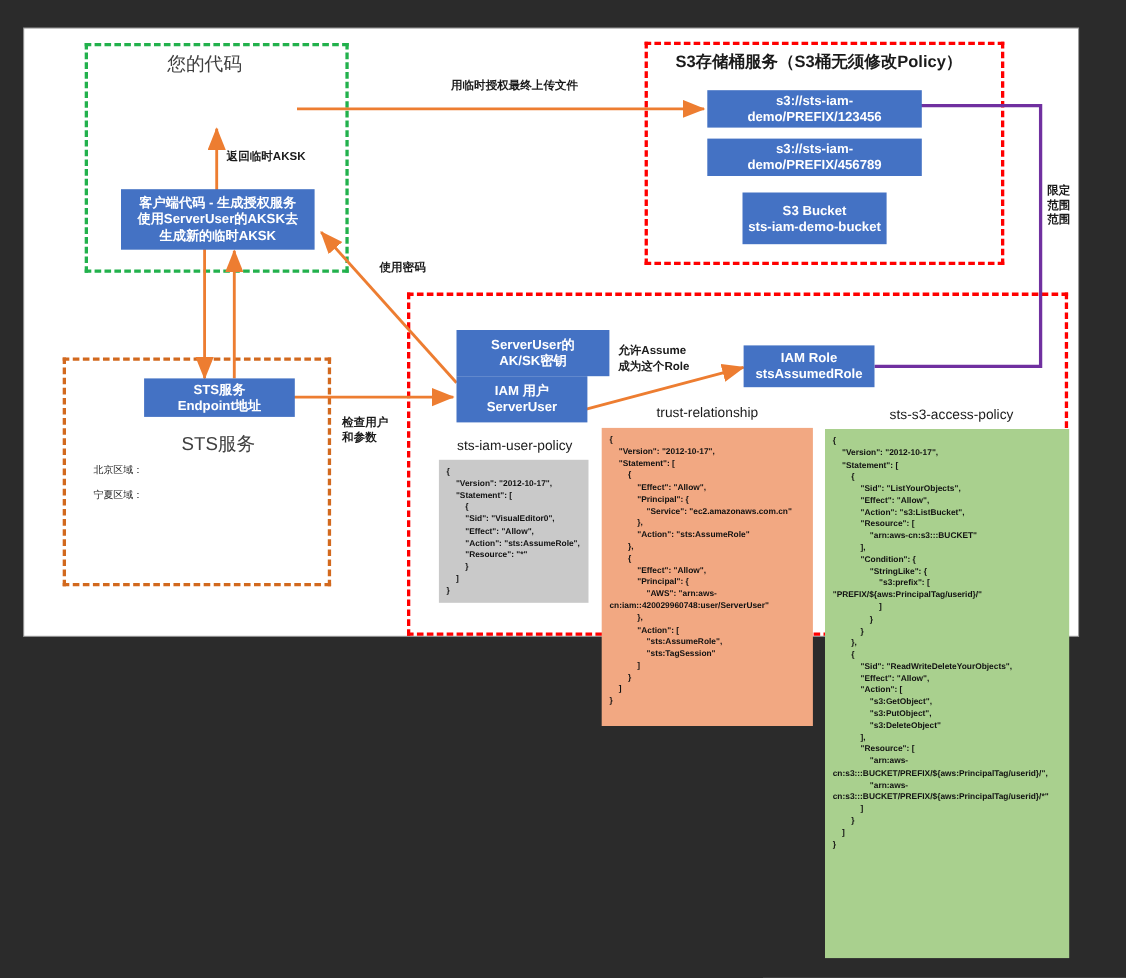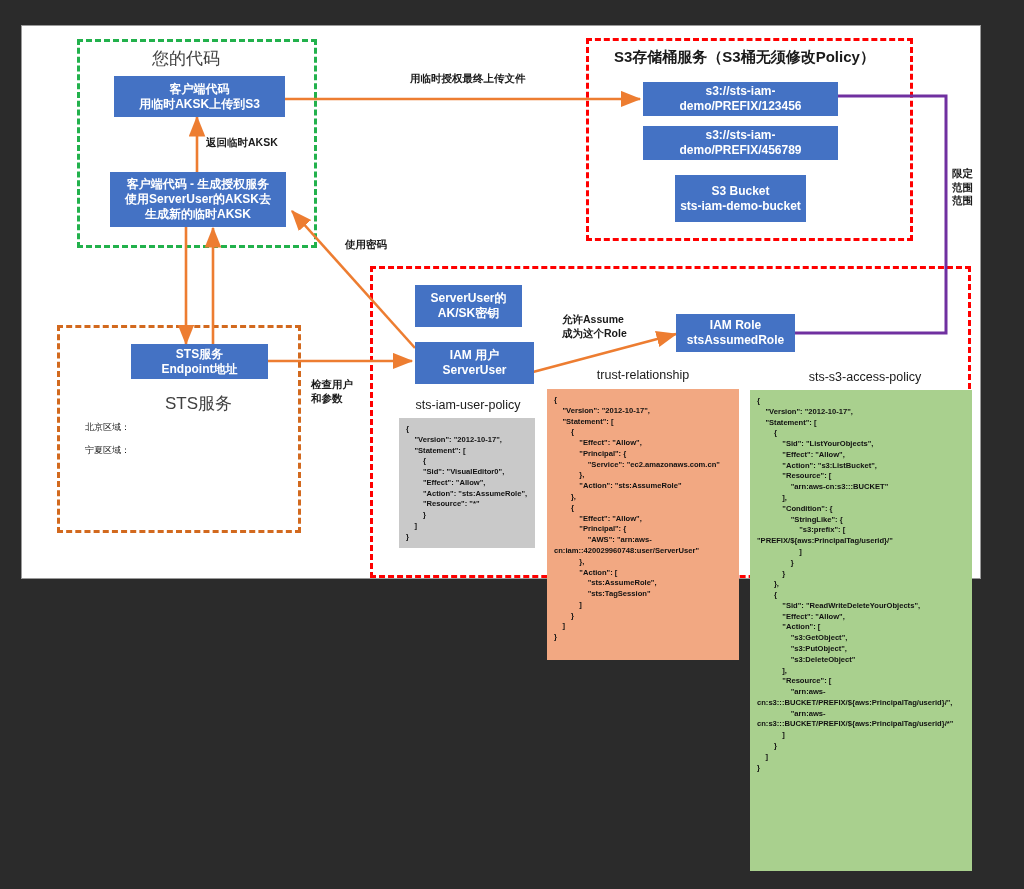--- a/index.html
+++ b/index.html
@@ -104,24 +104,20 @@
   <div class="lbl lbl-title" style="left:152px;top:48px;">您的代码</div>
 
   <div class="lbl lbl-sec" style="left:614px;top:47px;">S3存储桶服务（S3桶无须修改Policy）</div>
 
 
   <div class="lbl lbl-title" style="left:165px;top:393px;">STS服务</div>
 
   <div class="lbl lbl-tiny" style="left:85px;top:422px;">北京区域：</div>
   <div class="lbl lbl-tiny" style="left:85px;top:445px;">宁夏区域：</div>
 
-  <div class="bbox" style="left:114px;top:76px;width:171px;height:41px;font-size:12px;">
-    <span>客户端代码
-用临时AKSK上传到S3</span>
-  </div>
 
   <div class="bbox" style="left:110px;top:172px;width:176px;height:55px;font-size:12px;">
     <span>客户端代码 - 生成授权服务
 使用ServerUser的AKSK去
 生成新的临时AKSK</span>
   </div>
 
   <div class="bbox" style="left:131px;top:344px;width:137px;height:35px;font-size:12px;">
     <span>STS服务
 Endpoint地址</span>
@@ -133,40 +129,40 @@
 
   <div class="bbox" style="left:643px;top:126px;width:195px;height:34px;font-size:12px;">
     <span>s3://sts-iam-demo/PREFIX/456789</span>
   </div>
 
   <div class="bbox" style="left:675px;top:175px;width:131px;height:47px;font-size:12px;">
     <span>S3 Bucket
 sts-iam-demo-bucket</span>
   </div>
 
-  <div class="bbox" style="left:415px;top:285px;width:107px;height:42px;font-size:12px;">
+  <div class="bbox" style="left:415px;top:300px;width:139px;height:42px;font-size:12px;">
     <span>ServerUser的
 AK/SK密钥</span>
   </div>
 
   <div class="bbox" style="left:415px;top:342px;width:119px;height:42px;font-size:12px;">
     <span>IAM 用户
 ServerUser</span>
   </div>
 
   <div class="bbox" style="left:676px;top:314px;width:119px;height:38px;font-size:12px;">
     <span>IAM Role
 stsAssumedRole</span>
   </div>
 
   <div class="lbl lbl-small" style="left:410px;top:72px;">用临时授权最终上传文件</div>
 
   <div class="lbl lbl-small" style="left:206px;top:136px;">返回临时AKSK</div>
 
-  <div class="lbl lbl-small" style="left:345px;top:238px;">使用密码</div>
+  <div class="lbl lbl-small" style="left:345px;top:238px;font-family:Liberation Mono, monospace;">使用密码</div>
 
   <div class="lbl lbl-small" style="left:311px;top:378px;">检查用户
 和参数</div>
 
   <div class="lbl lbl-small" style="left:562px;top:313px;">允许Assume
 成为这个Role</div>
 
   <div class="lbl lbl-small" style="left:952px;top:167px;">限定
 范围
 范围</div>

